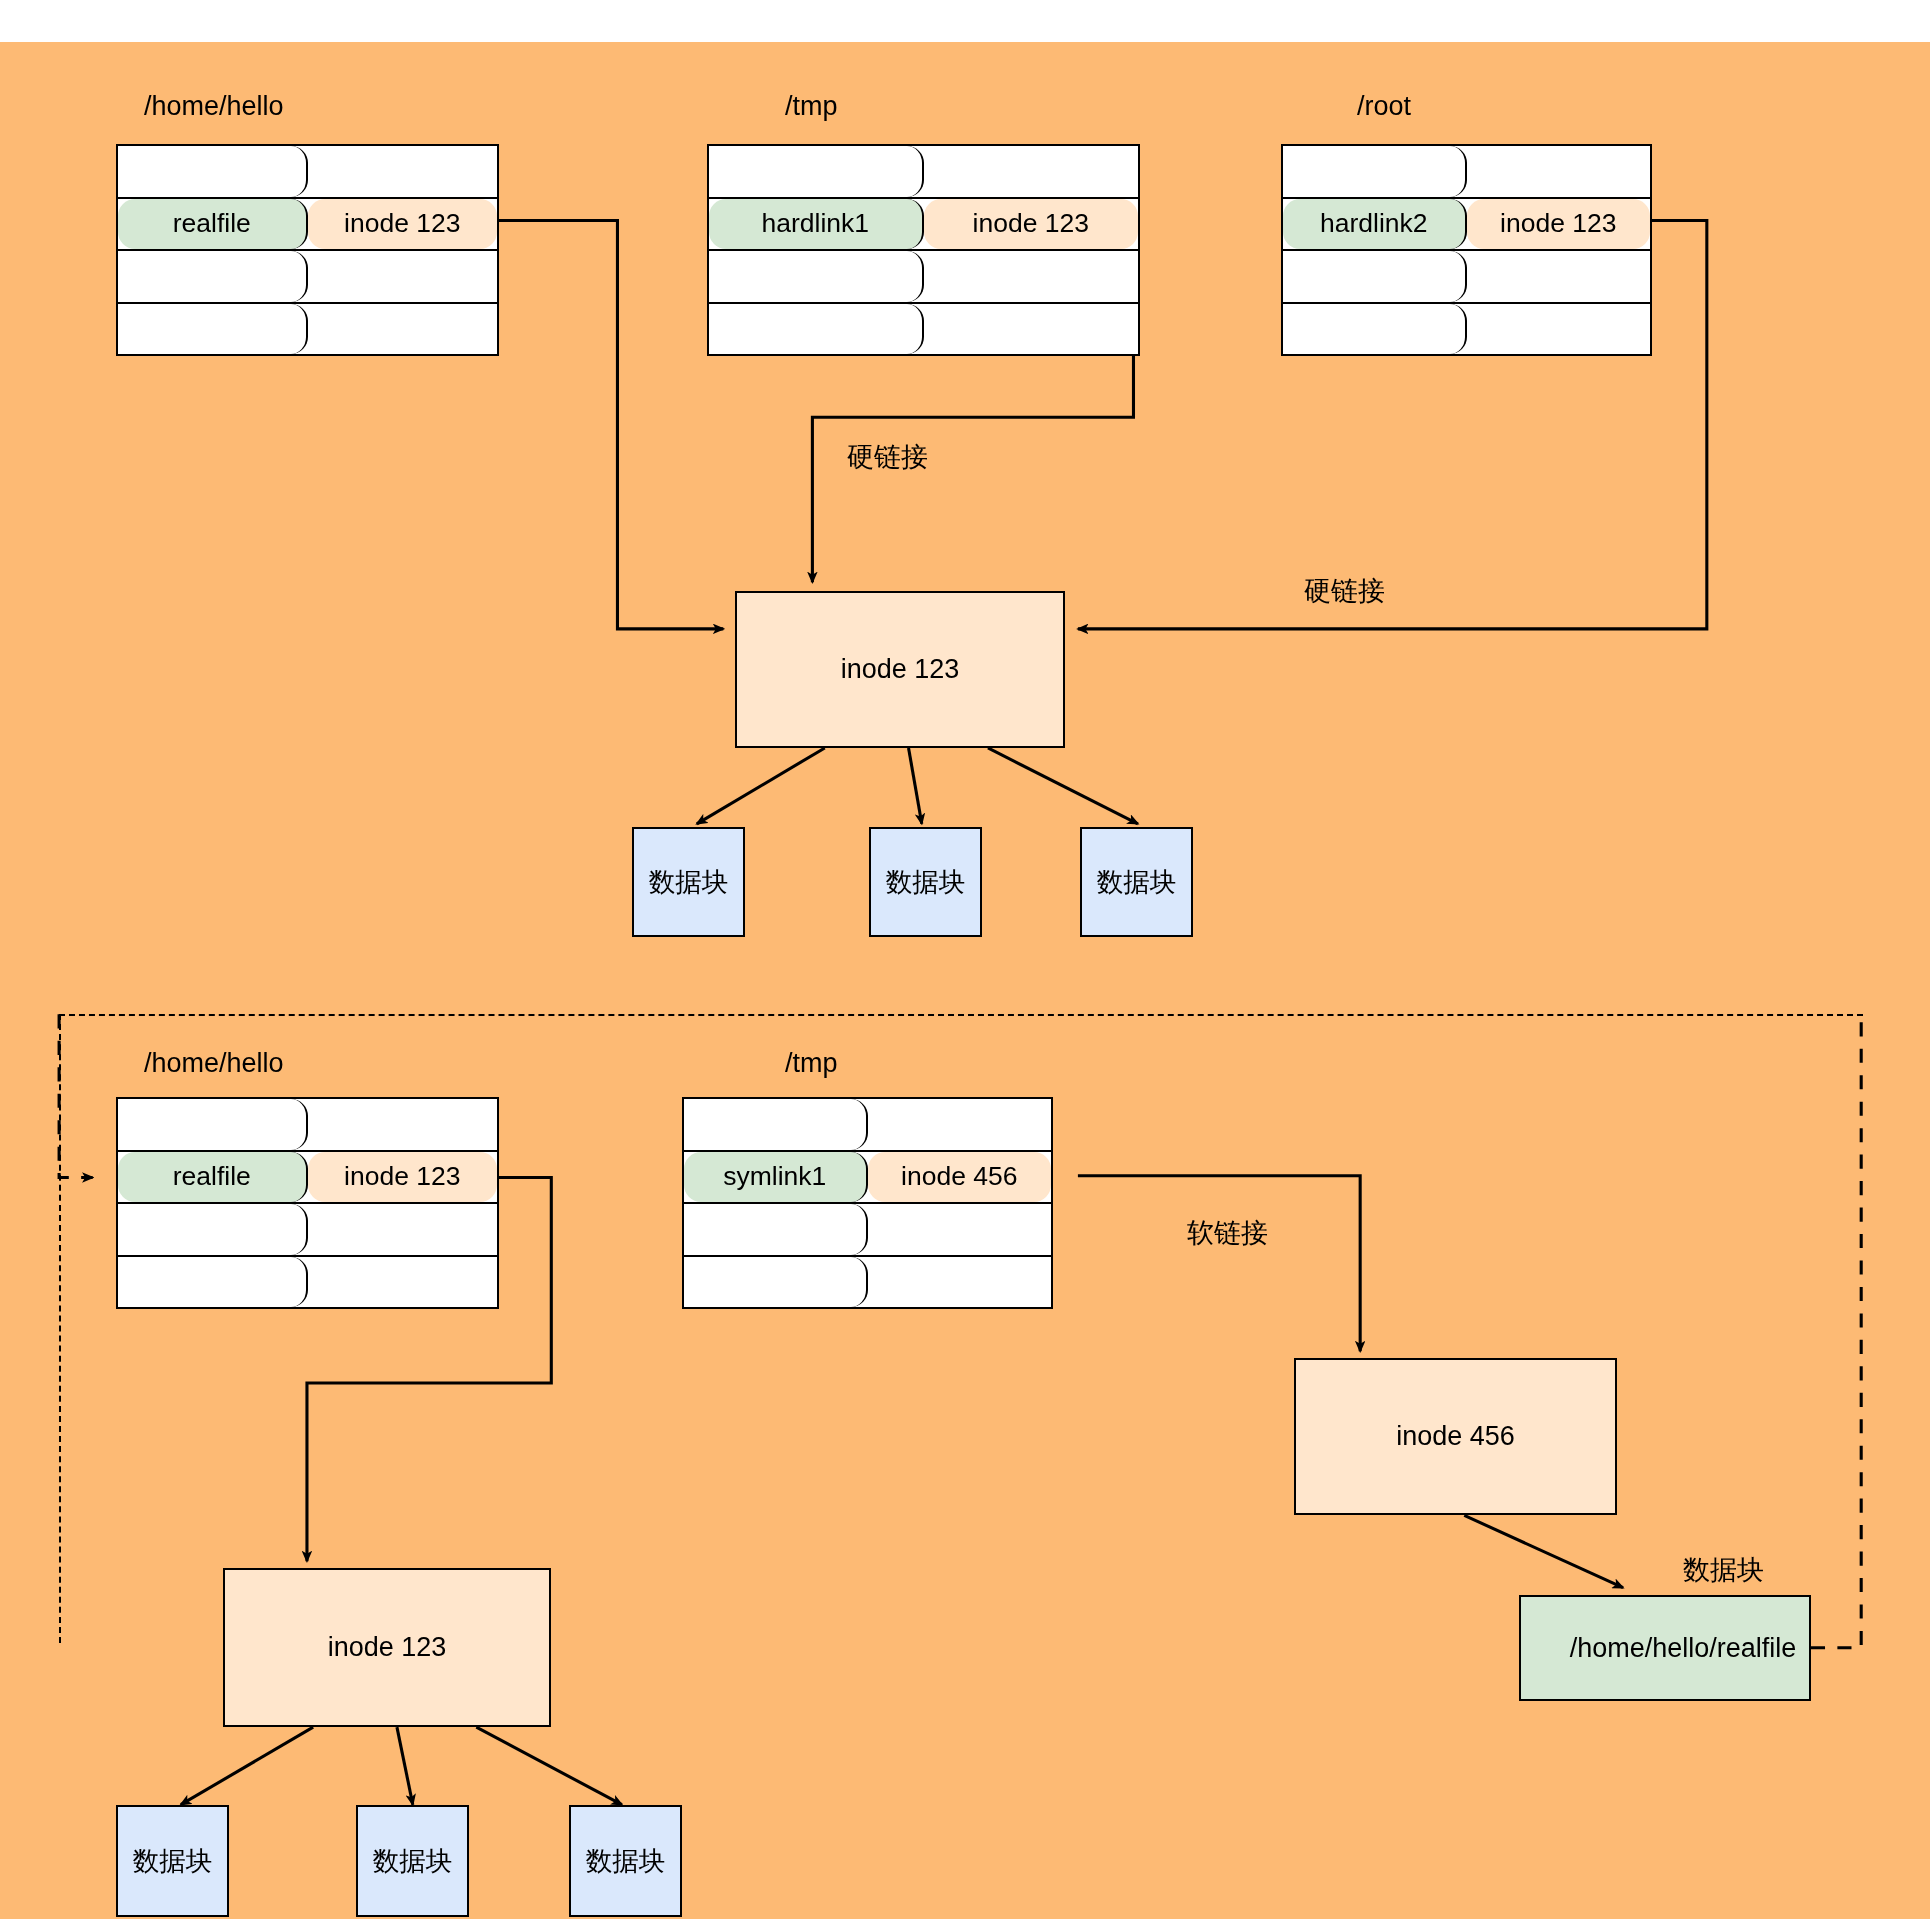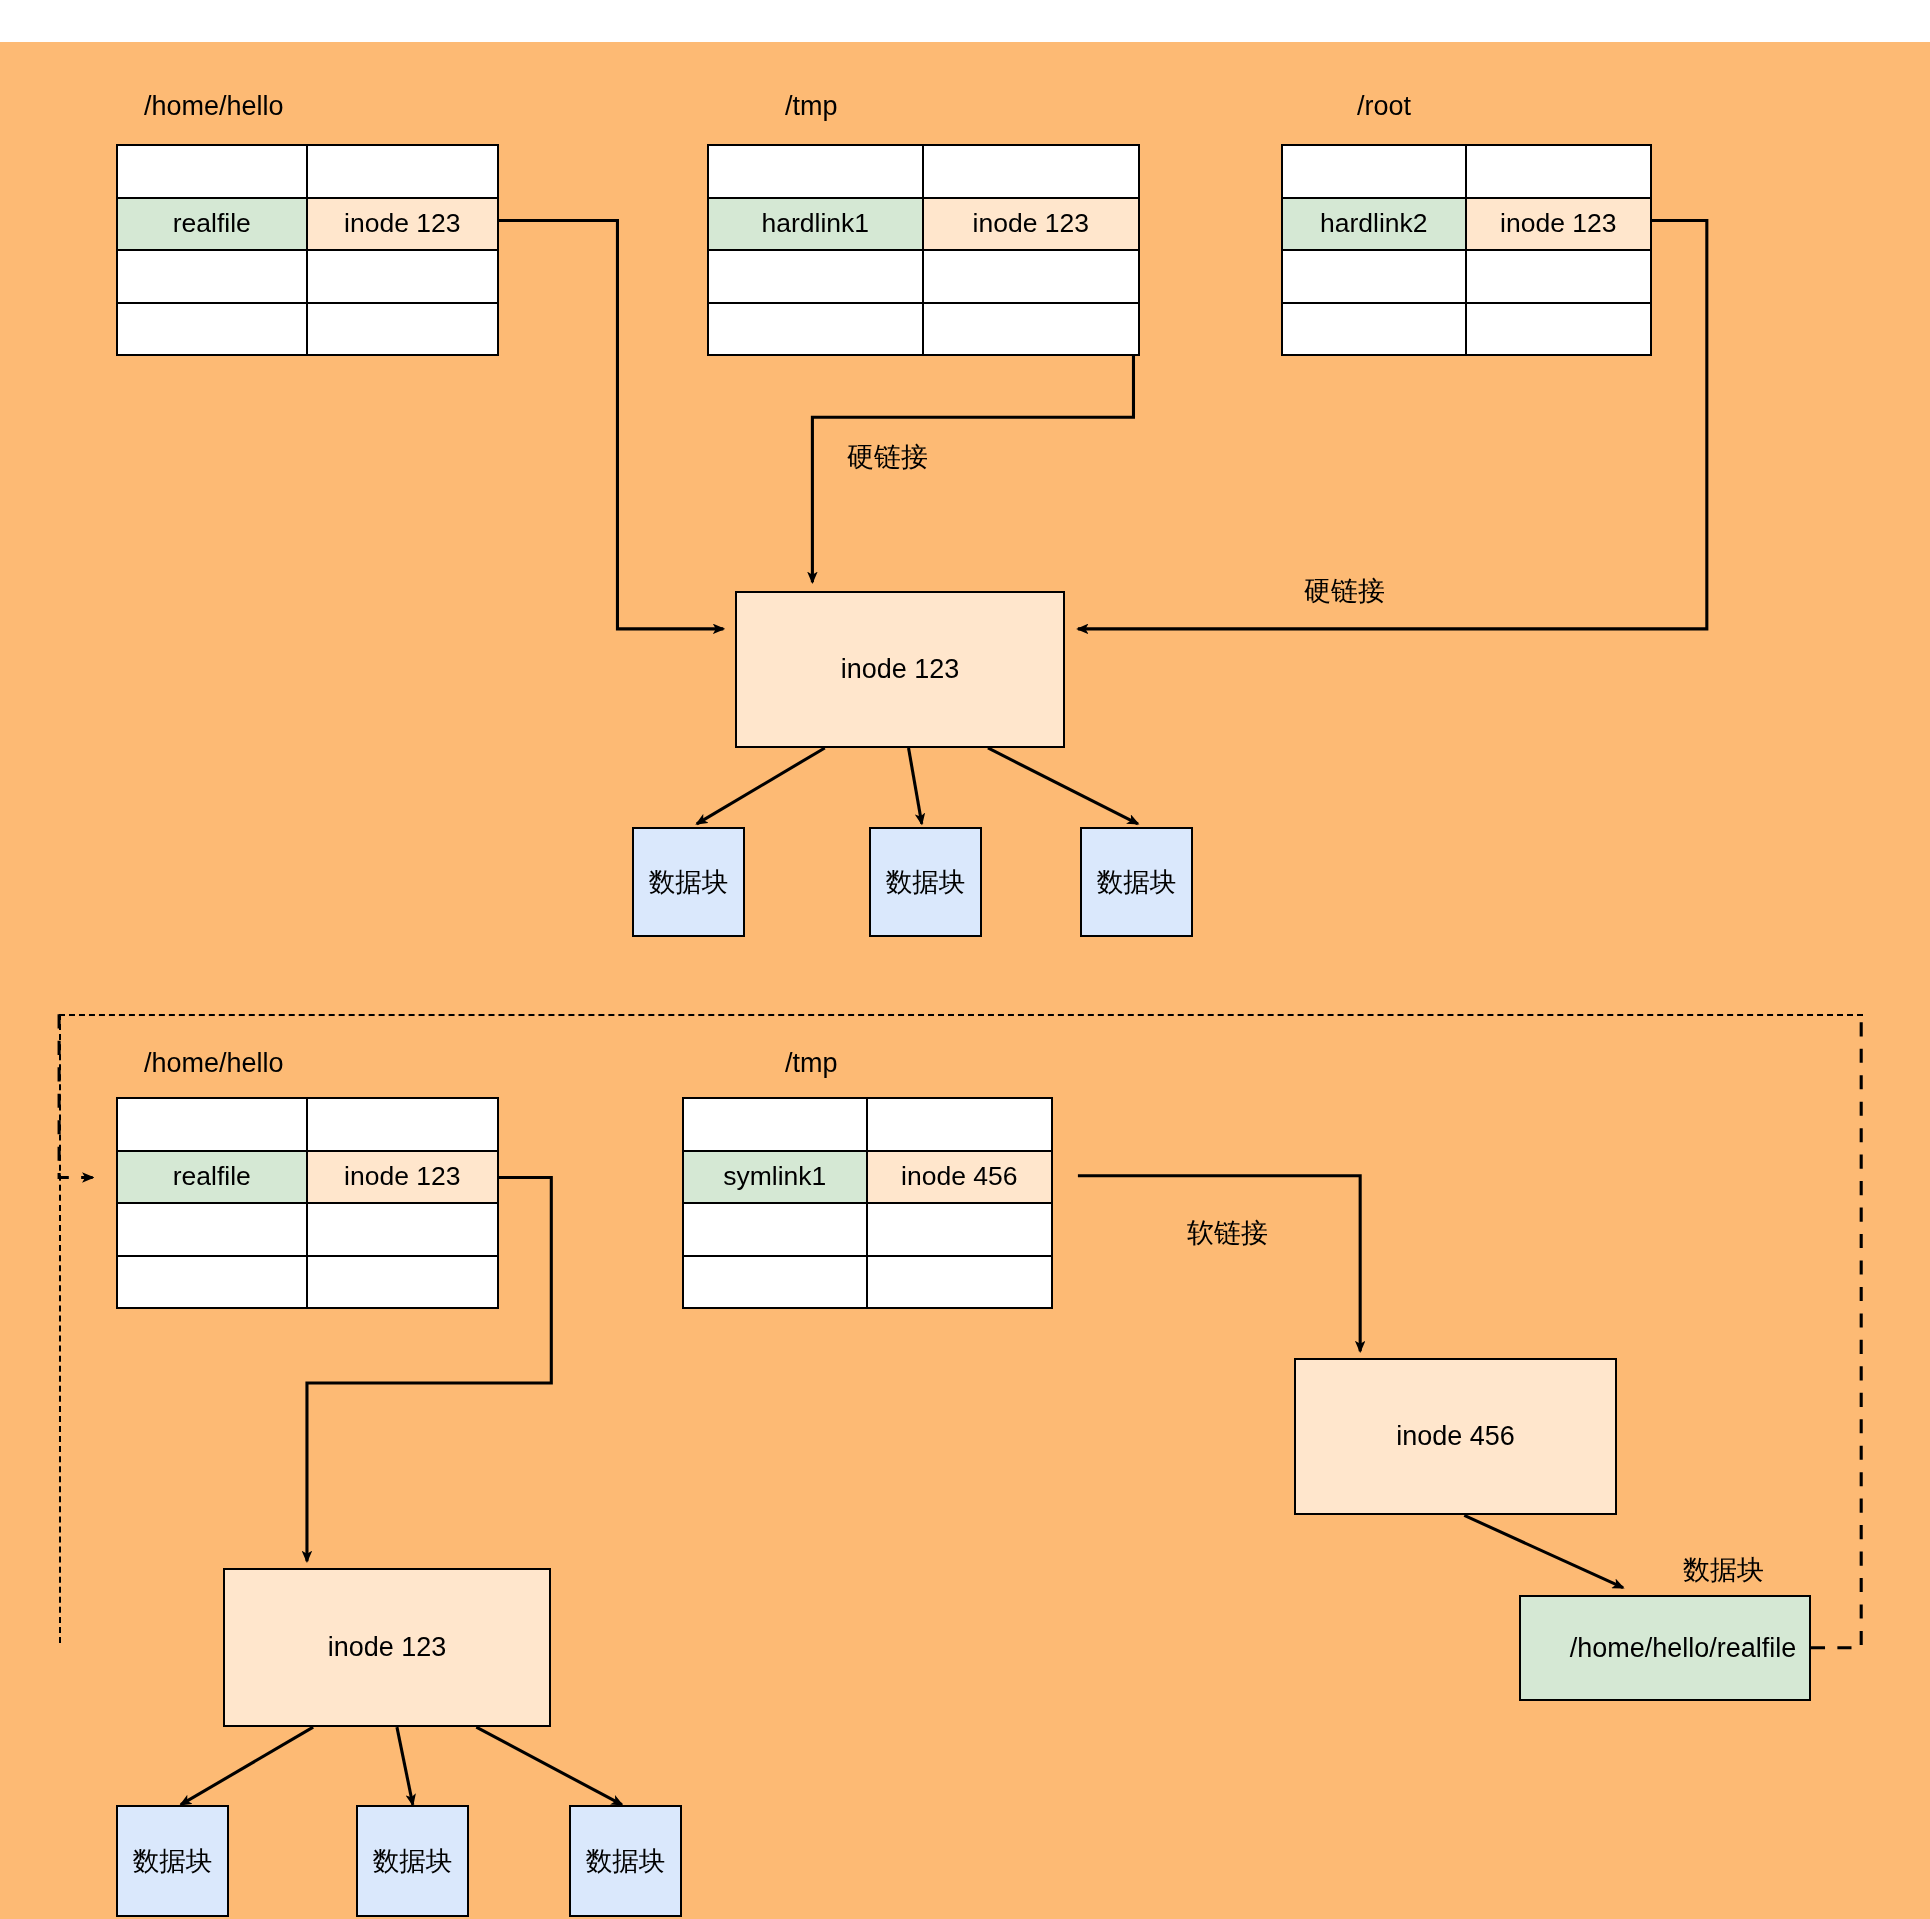--- a/index.html
+++ b/index.html
@@ -5,21 +5,21 @@
   html,body{margin:0;padding:0;background:#ffffff;}
   body{font-family:"Liberation Sans","DejaVu Sans",sans-serif;}
   #stage{position:relative;width:1930px;height:1920px;background:#fdba74;overflow:hidden;margin-top:42px;}
   svg.lines{position:absolute;left:0;top:0;width:1930px;height:1920px;pointer-events:none;}
 
   
   .dirtable{position:absolute;border:2.6px solid #000;box-sizing:border-box;display:flex;flex-direction:column;background:#fff;}
   .dirtable .row{display:flex;flex:1 1 0;border-bottom:2.6px solid #000;}
   .dirtable .row:last-child{border-bottom:none;}
   .dirtable .cell{flex:0 0 50%;box-sizing:border-box;display:flex;align-items:center;justify-content:center;
-                  font-size:26.5px;color:#000;border-right:2.6px solid #000;}
+                  font-size:26.5px;color:#000;border-right:2.6px solid #000;border-radius:17px;}
   .dirtable .cell:last-child{border-right:none;}
   .dirtable .row.filled .cell.name{background:#d5e8d4;}
   .dirtable .row.filled .cell.inode{background:#ffe6cc;}
 
   .caption{position:absolute;font-size:27px;color:#000;white-space:nowrap;}
 
   .node-box{position:absolute;box-sizing:border-box;border:2.6px solid #000;display:flex;align-items:center;
             justify-content:center;font-size:27px;color:#000;}
   .node-box.inode{background:#ffe6cc;}
   .node-box.datablock{background:#dae8fc;font-size:26.5px;}

